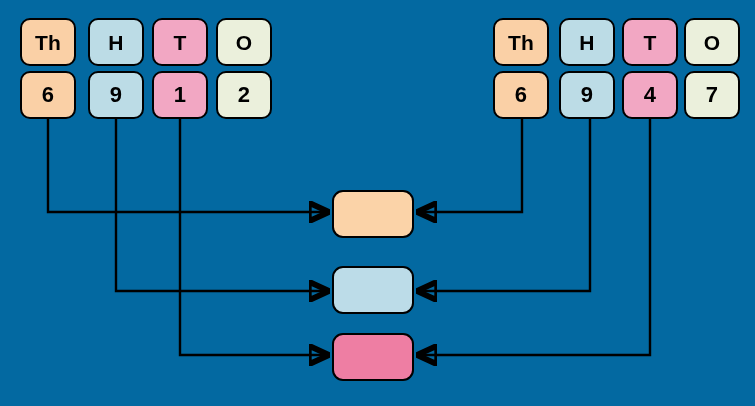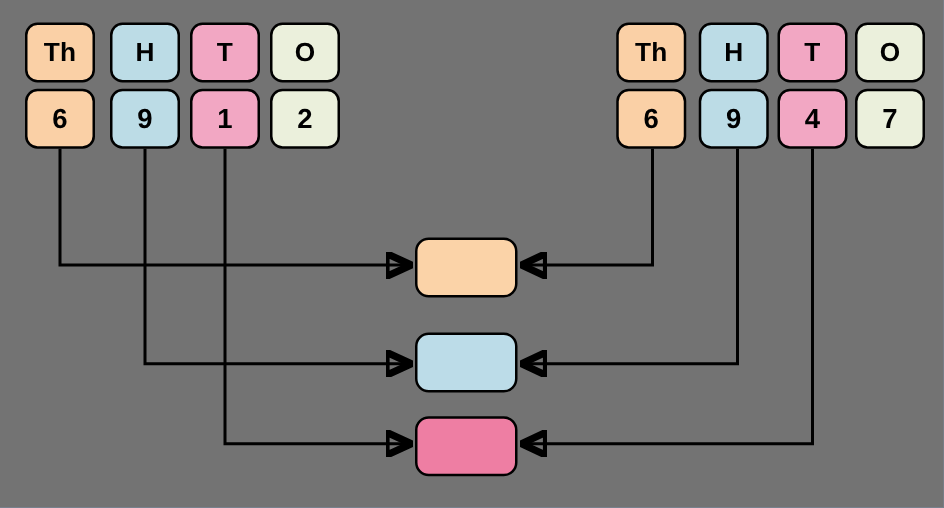--- a/index.html
+++ b/index.html
@@ -10,21 +10,21 @@
     width: 755px;
     height: 406px;
     background: #8aaedd;
     font-family: "Liberation Sans", sans-serif;
     overflow: hidden;
   }
   #stage {
     position: relative;
     width: 755px;
     height: 406px;
-    background: #737373;
+    background: #0369a1;
   }
   .pv-cell {
     position: absolute;
     box-sizing: border-box;
     border: 2.5px solid #000;
     border-radius: 10px;
     display: flex;
     align-items: center;
     justify-content: center;
     font-weight: bold;

